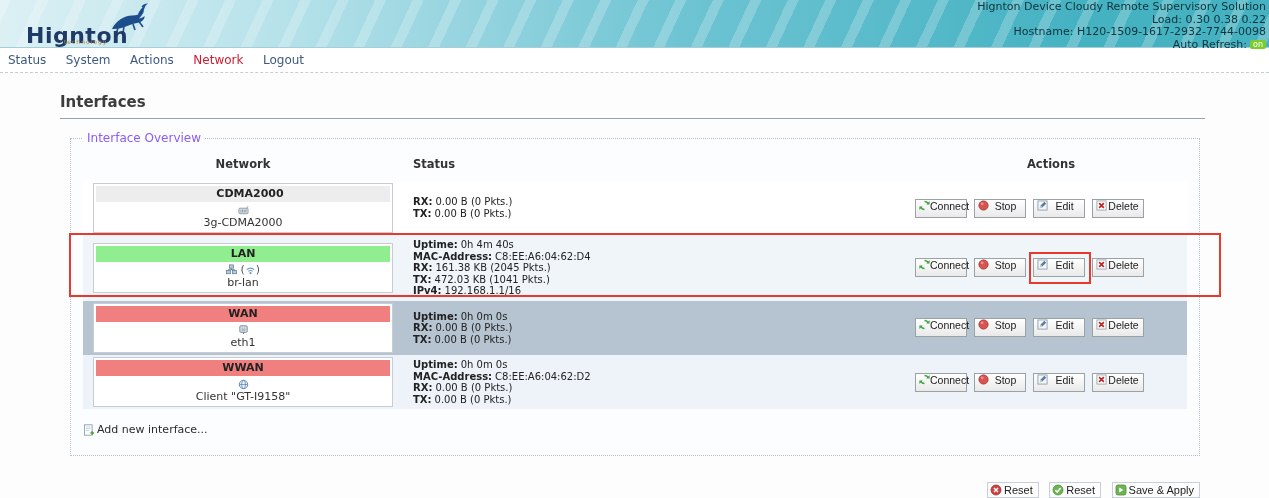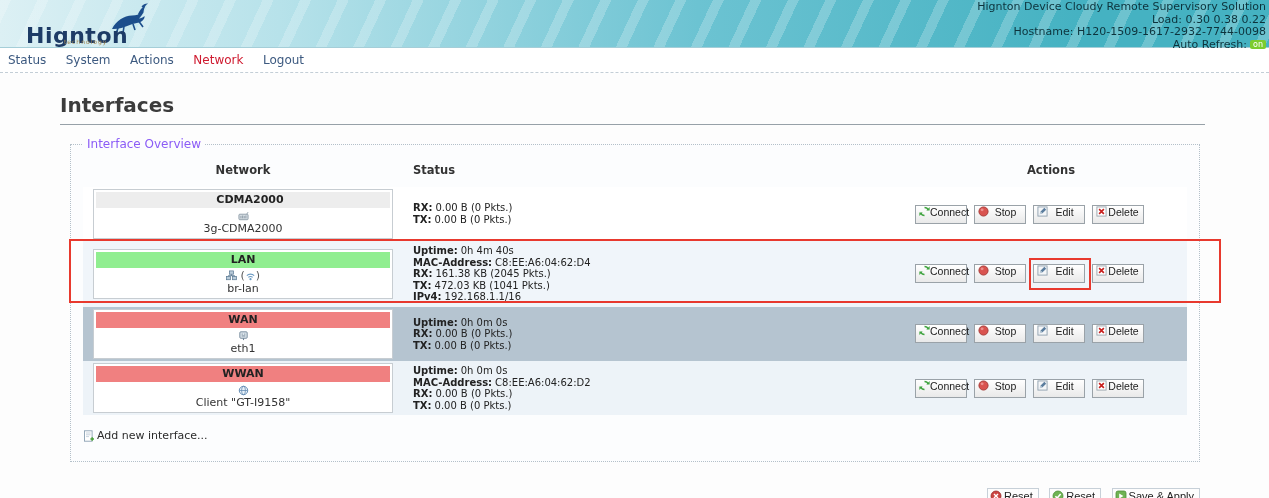--- a/index.html
+++ b/index.html
@@ -24,21 +24,21 @@
   .refresh-badge {
     display:inline-block; background:#7ccc2e; color:#fff; font-size:8px; line-height:9px;
     border-radius:2px; padding:0 3px; vertical-align:middle; margin-left:3px;
   }
   
   .mainnav { background:#fff; padding:5px 0 5px 8px; border-bottom:1px dashed #c3ced6; }
   .mainnav a { text-decoration:none; color:#3d5a80; font-size:12px; margin-right:16px; cursor:pointer; }
   .mainnav a.active { color:var(--nav-active,#cf1b30); }
   
   .content { margin:0 64px 0 60px; }
-  h2.pagetitle { font-size:20px; color:#3c3c3c; font-weight:bold; margin:20px 0 12px; padding-bottom:7px; border-bottom:1px solid #97a1a8; }
+  h2.pagetitle { font-size:15px; color:#3c3c3c; font-weight:bold; margin:20px 0 12px; padding-bottom:7px; border-bottom:1px solid #97a1a8; }
   fieldset.cbi {
     margin-left:10px; margin-right:5px; border:1px dotted #b4c0c9; background:#fcfdfe;
     padding:4px 12px 16px; position:relative;
   }
   fieldset.cbi legend { font-weight:normal; font-size:12px; color:#8b5cf6; padding:0 4px; margin-left:0; }
   
   .thead { display:flex; padding:8px 0 10px; font-weight:bold; font-size:11.5px; color:#333; }
   .col-net { width:320px; flex:none; display:flex; justify-content:center; }
   .col-status { flex:1; padding-left:10px; }
   .col-actions { width:272px; flex:none; display:flex; align-items:center; }

